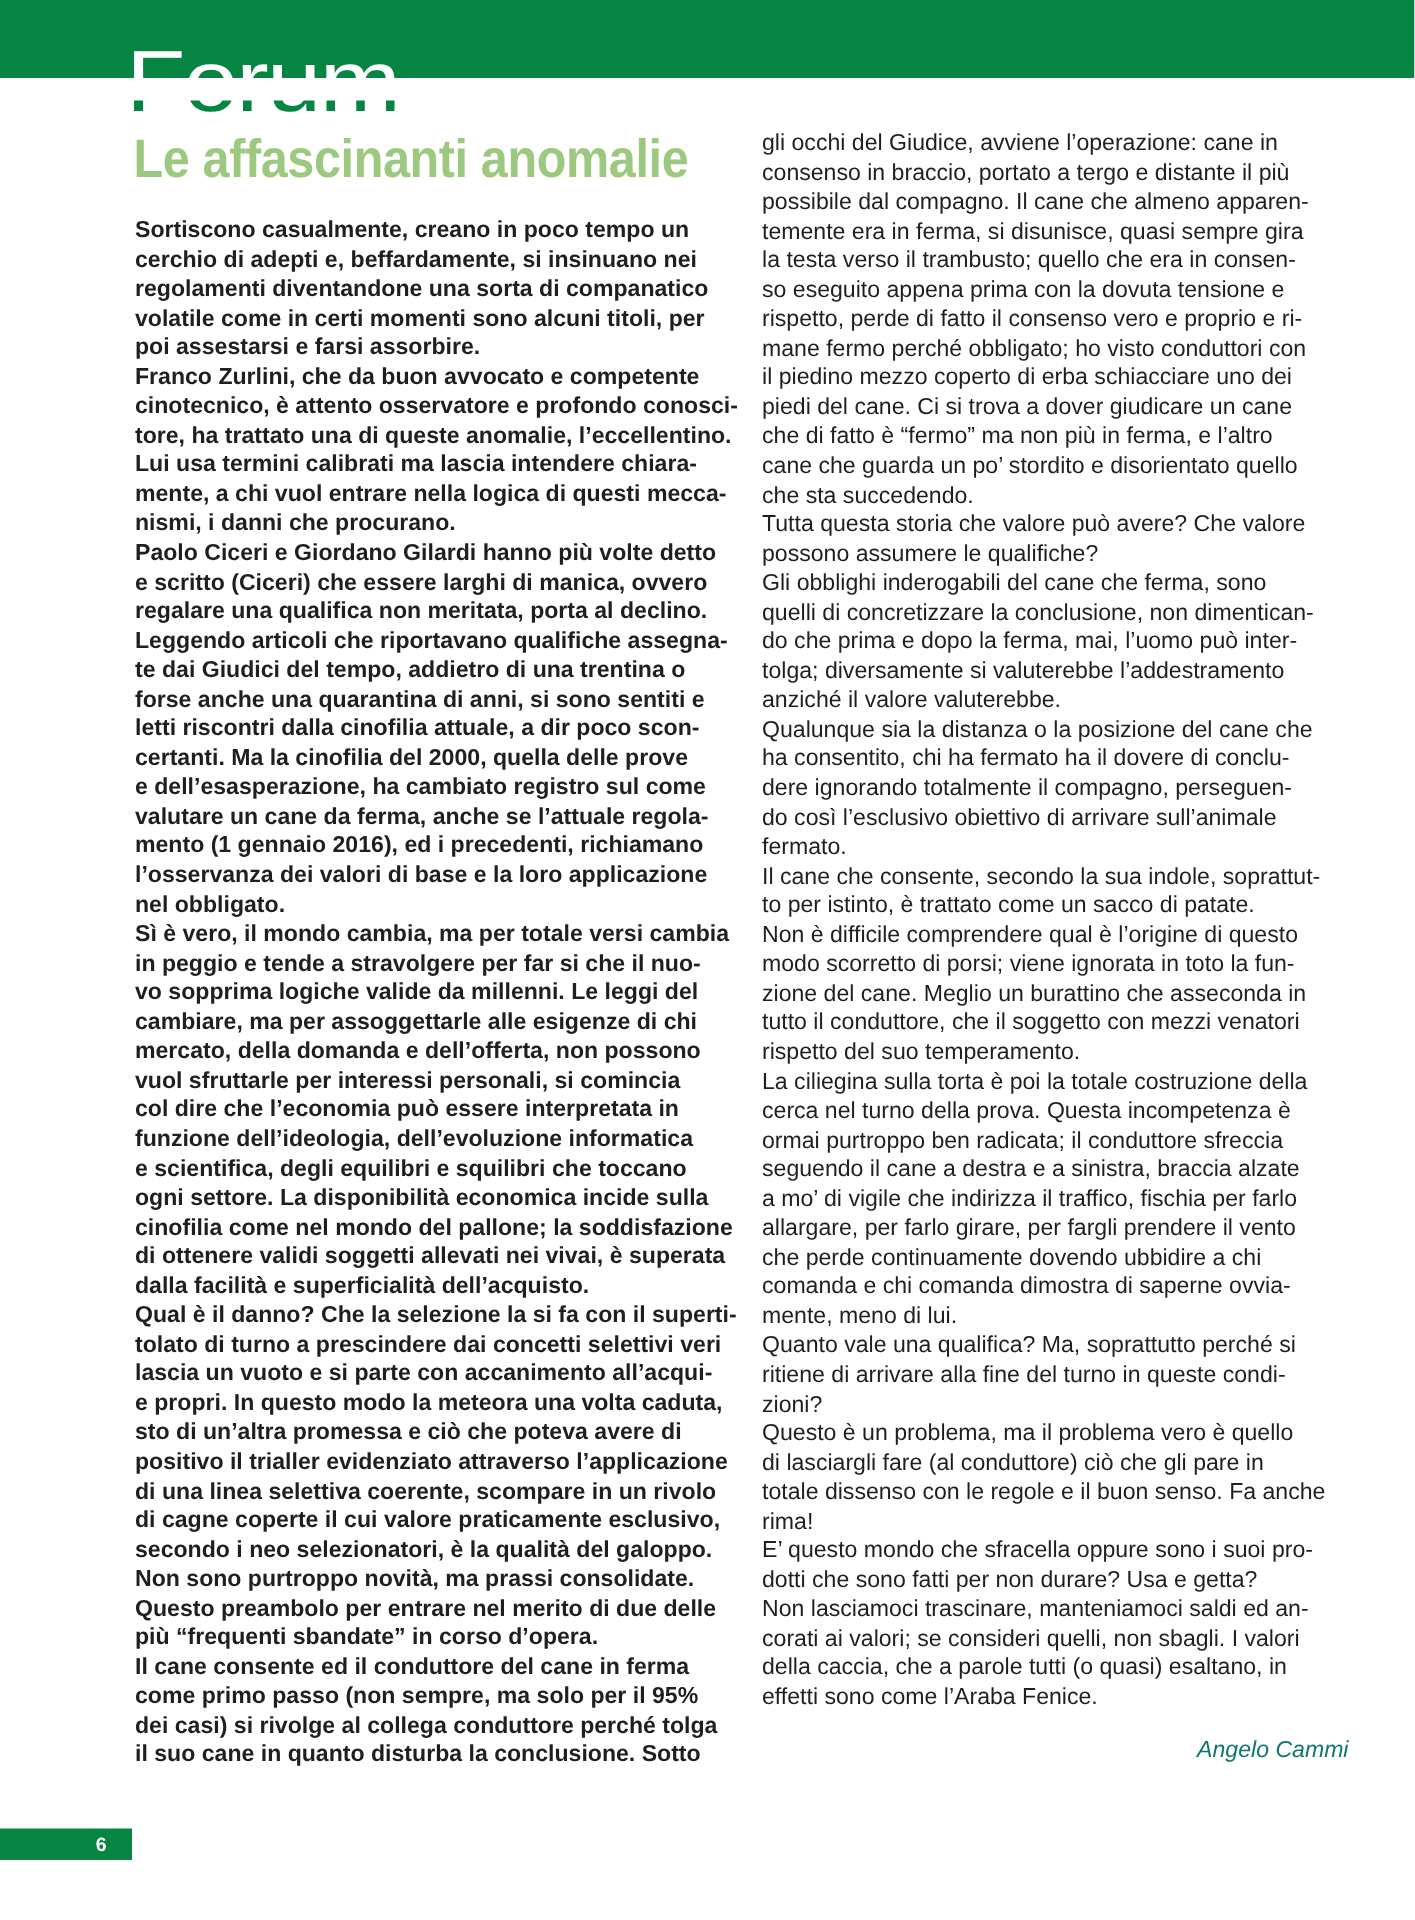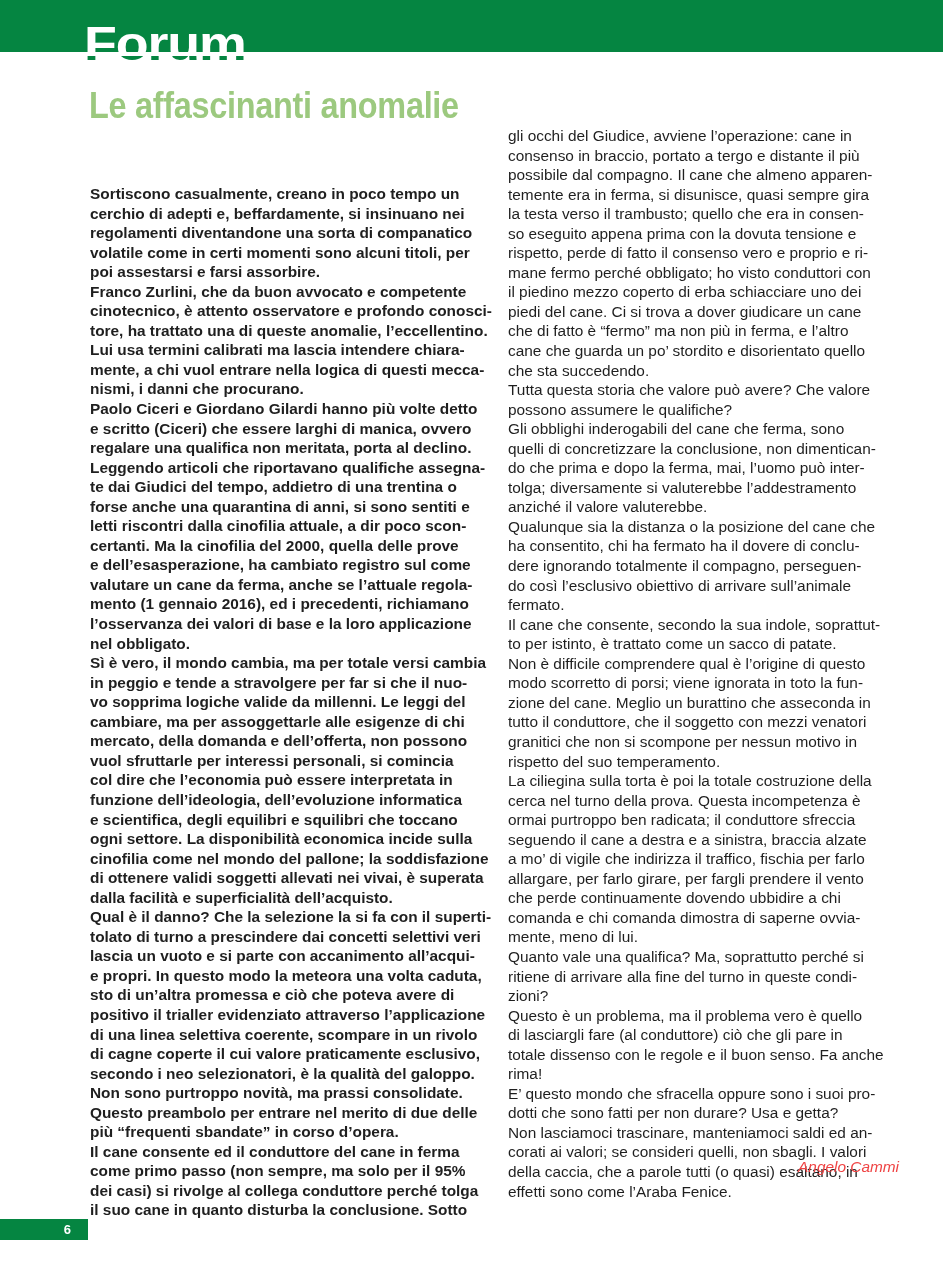--- a/index.html
+++ b/index.html
@@ -6,47 +6,47 @@
   body {
     width: 943px; height: 1280px; background: #ffffff;
     position: relative; overflow: hidden;
     font-family: "Liberation Sans", "DejaVu Sans", sans-serif;
   }
   .topbar {
     position: absolute; left: 0; top: 0; width: 943px; height: 52px;
     background: #058541;
   }
   .logo {
-    position: absolute; left: 84px; top: 12px; height: 64px; width: 200px;
-    font-family: "Liberation Sans", sans-serif; font-weight: bold;
-    font-size: 48px; letter-spacing: -1px; line-height: 64px;
+    position: absolute; left: 84px; top: 23px; height: 64px; width: 200px;
+    font-family: "Liberation Sans", sans-serif; font-weight: normal;
+    font-size: 58px; letter-spacing: -1px; line-height: 64px;
   }
   .logo .part {
     position: absolute; left: 0; top: 0; width: 200px; height: 64px;
     white-space: nowrap; transform: scaleX(1.12); transform-origin: left top;
   }
   .logo .white { color: #ffffff; clip-path: inset(0 0 20px 0); }
   .logo .green { color: #058541; clip-path: inset(44px 0 0 0); }
   .title {
     position: absolute; left: 89px; top: 84px;
     font-family: "Liberation Sans", sans-serif; font-weight: bold;
     font-size: 36px; line-height: 44px; color: #9cc97f;
     white-space: nowrap; transform: scaleX(0.9); transform-origin: left top;
     letter-spacing: -0.3px;
   }
   .col {
     position: absolute; width: 400px;
-    font-size: 15.4px; line-height: 19.55px; color: #1f1f1f; margin-top: 40px;
+    font-size: 15.4px; line-height: 19.55px; color: #1f1f1f;
   }
   .col-left { left: 90px; top: 144px; font-weight: bold; }
   .col-right { left: 508px; top: 86px; }
   .line { white-space: nowrap; height: 19.55px; }
   .signature {
     position: absolute; left: 508px; top: 1158px; width: 391px;
-    text-align: right; font-style: italic; font-size: 15.4px; color: #ef4444;
+    text-align: right; font-style: italic; font-size: 15.4px; color: #0f766e;
   }
   .pagebar {
     position: absolute; left: 0; top: 1219px; width: 88px; height: 21px;
     background: #058541;
   }
   .pagenum {
     position: absolute; right: 17px; top: 2px; color: #ffffff;
     font-weight: bold; font-size: 13px; line-height: 17px;
   }
 </style>
@@ -142,21 +142,20 @@
     <div class="line">ha consentito, chi ha fermato ha il dovere di conclu-</div>
     <div class="line">dere ignorando totalmente il compagno, perseguen-</div>
     <div class="line">do così l’esclusivo obiettivo di arrivare sull’animale</div>
     <div class="line">fermato.</div>
     <div class="line">Il cane che consente, secondo la sua indole, soprattut-</div>
     <div class="line">to per istinto, è trattato come un sacco di patate.</div>
     <div class="line">Non è difficile comprendere qual è l’origine di questo</div>
     <div class="line">modo scorretto di porsi; viene ignorata in toto la fun-</div>
     <div class="line">zione del cane. Meglio un burattino che asseconda in</div>
     <div class="line">tutto il conduttore, che il soggetto con mezzi venatori</div>
-    <div class="line">granitici che non si scompone per nessun motivo in</div>
     <div class="line">rispetto del suo temperamento.</div>
     <div class="line">La ciliegina sulla torta è poi la totale costruzione della</div>
     <div class="line">cerca nel turno della prova. Questa incompetenza è</div>
     <div class="line">ormai purtroppo ben radicata; il conduttore sfreccia</div>
     <div class="line">seguendo  il cane a destra e a sinistra, braccia alzate</div>
     <div class="line">a mo’ di vigile che indirizza il traffico, fischia per farlo</div>
     <div class="line">allargare, per farlo girare, per fargli prendere il vento</div>
     <div class="line">che perde continuamente dovendo ubbidire a chi</div>
     <div class="line">comanda e chi comanda dimostra di saperne ovvia-</div>
     <div class="line">mente, meno di lui.</div>

